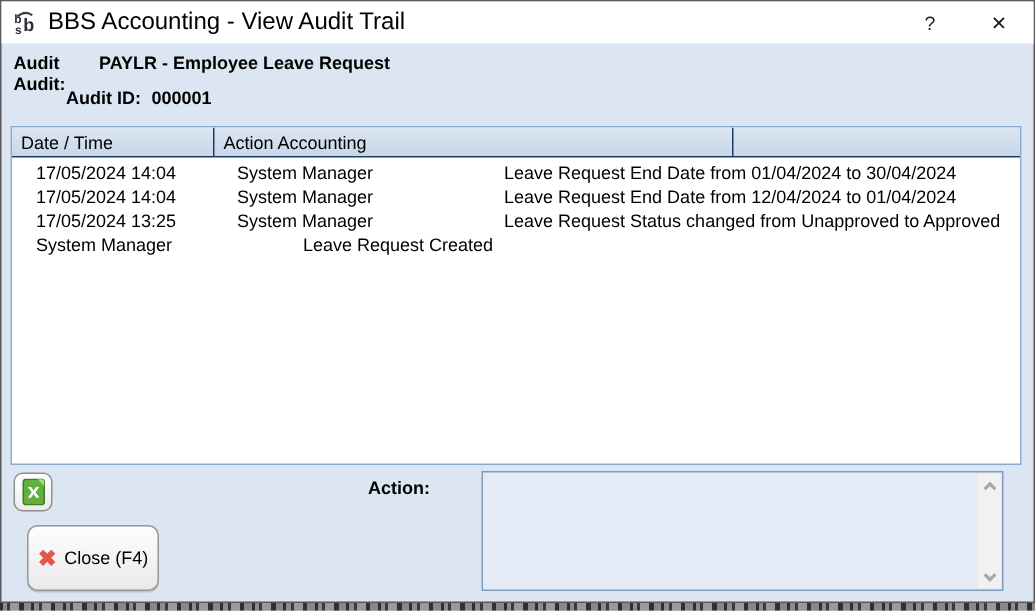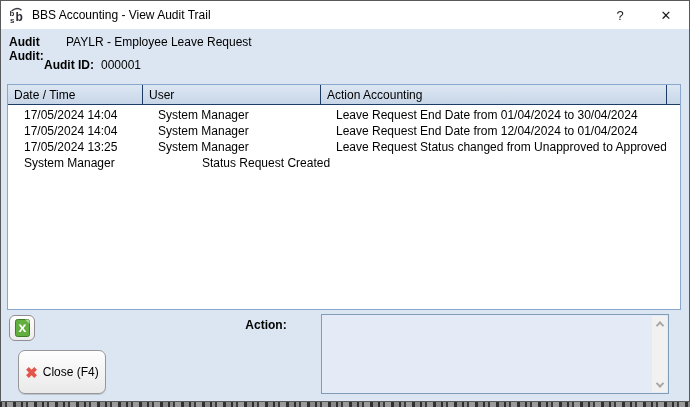--- a/index.html
+++ b/index.html
@@ -14,33 +14,33 @@
     position:absolute; left:0; top:0; width:690px; height:402px;
     background:#dce6f2;
     border:1px solid #58595b;
   }
   
   .titlebar {
     position:absolute; left:0; top:0; right:0; height:28px;
     background:#ffffff; display:flex; align-items:center;
   }
   .app-icon { width:16px; height:16px; margin-left:8px; flex:0 0 auto; }
-  .title-text { margin-left:7px; font-size:12px; color:#000; white-space:nowrap; }
+  .title-text { margin-left:7px; font-size:16px; color:#000; white-space:nowrap; }
   .win-controls { margin-left:auto; display:flex; height:100%; }
   .win-btn {
     width:46px; height:100%; display:flex; align-items:center; justify-content:center;
     font-size:13px; color:#1a1a1a; background:transparent; border:none; cursor:default;
     font-family:"Liberation Sans", sans-serif;
   }
   
   .meta-row { position:absolute; left:8px; display:flex; }
   .meta-row.type { top:34px; }
   .meta-row.id { top:57px;margin-left:35px; }
   .meta-label { font-weight:bold; width:57px; }
-  .meta-value { margin-left:0; }
+  .meta-value { margin-left:0;font-weight:bold; }
   
   .grid {
     position:absolute; left:6px; top:83px; width:674px; height:226px;
     background:#ffffff; border:1px solid #8aa8cc;
     overflow:hidden;
   }
   .grid-header {
     display:flex; height:20px;
     background:linear-gradient(#dde7f2, #c7d6e8);
     border-bottom:1px solid #1c3c66;
@@ -129,21 +129,20 @@
     <span class="meta-value">PAYLR - Employee Leave Request</span>
   </div>
   <div class="meta-row id">
     <span class="meta-label">Audit ID:</span>
     <span class="meta-value">000001</span>
   </div>
 
   <div class="grid">
     <div class="grid-header">
       <div class="grid-hcell c1">Date / Time</div>
-      <div class="grid-hcell c2">User</div>
       <div class="grid-hcell c3">Action Accounting</div>
       <div class="grid-hcell c4"></div>
     </div>
     <div class="grid-body">
       <div class="grid-row">
         <div class="grid-cell c1">17/05/2024 14:04</div>
         <div class="grid-cell c2">System Manager</div>
         <div class="grid-cell c3">Leave Request End Date from 01/04/2024 to 30/04/2024</div>
       </div>
       <div class="grid-row">
@@ -151,21 +150,21 @@
         <div class="grid-cell c2">System Manager</div>
         <div class="grid-cell c3">Leave Request End Date from 12/04/2024 to 01/04/2024</div>
       </div>
       <div class="grid-row">
         <div class="grid-cell c1">17/05/2024 13:25</div>
         <div class="grid-cell c2">System Manager</div>
         <div class="grid-cell c3">Leave Request Status changed from Unapproved to Approved</div>
       </div>
       <div class="grid-row">
         <div class="grid-cell c2">System Manager</div>
-        <div class="grid-cell c3">Status Request Created</div>
+        <div class="grid-cell c3">Leave Request Created</div>
       </div>
     </div>
   </div>
 
   <button class="export-btn">
     <svg width="17" height="18" viewBox="0 0 17 18">
       <rect x="1.5" y="0.5" width="14" height="17" rx="2" fill="#62ae3e" stroke="#3f7d26"></rect>
       <path d="M11 0.5 L15.5 5 L15.5 2.5 Q15.5 0.5 13.5 0.5 Z" fill="#a9d78f"></path>
       <path fill="#ffffff" d="M4.6 5.6 H6.8 L8.4 8.1 L10 5.6 H12.2 L9.6 9.2 L12.3 12.9 H10.1 L8.4 10.3 L6.7 12.9 H4.5 L7.2 9.2 Z"></path>
     </svg>

